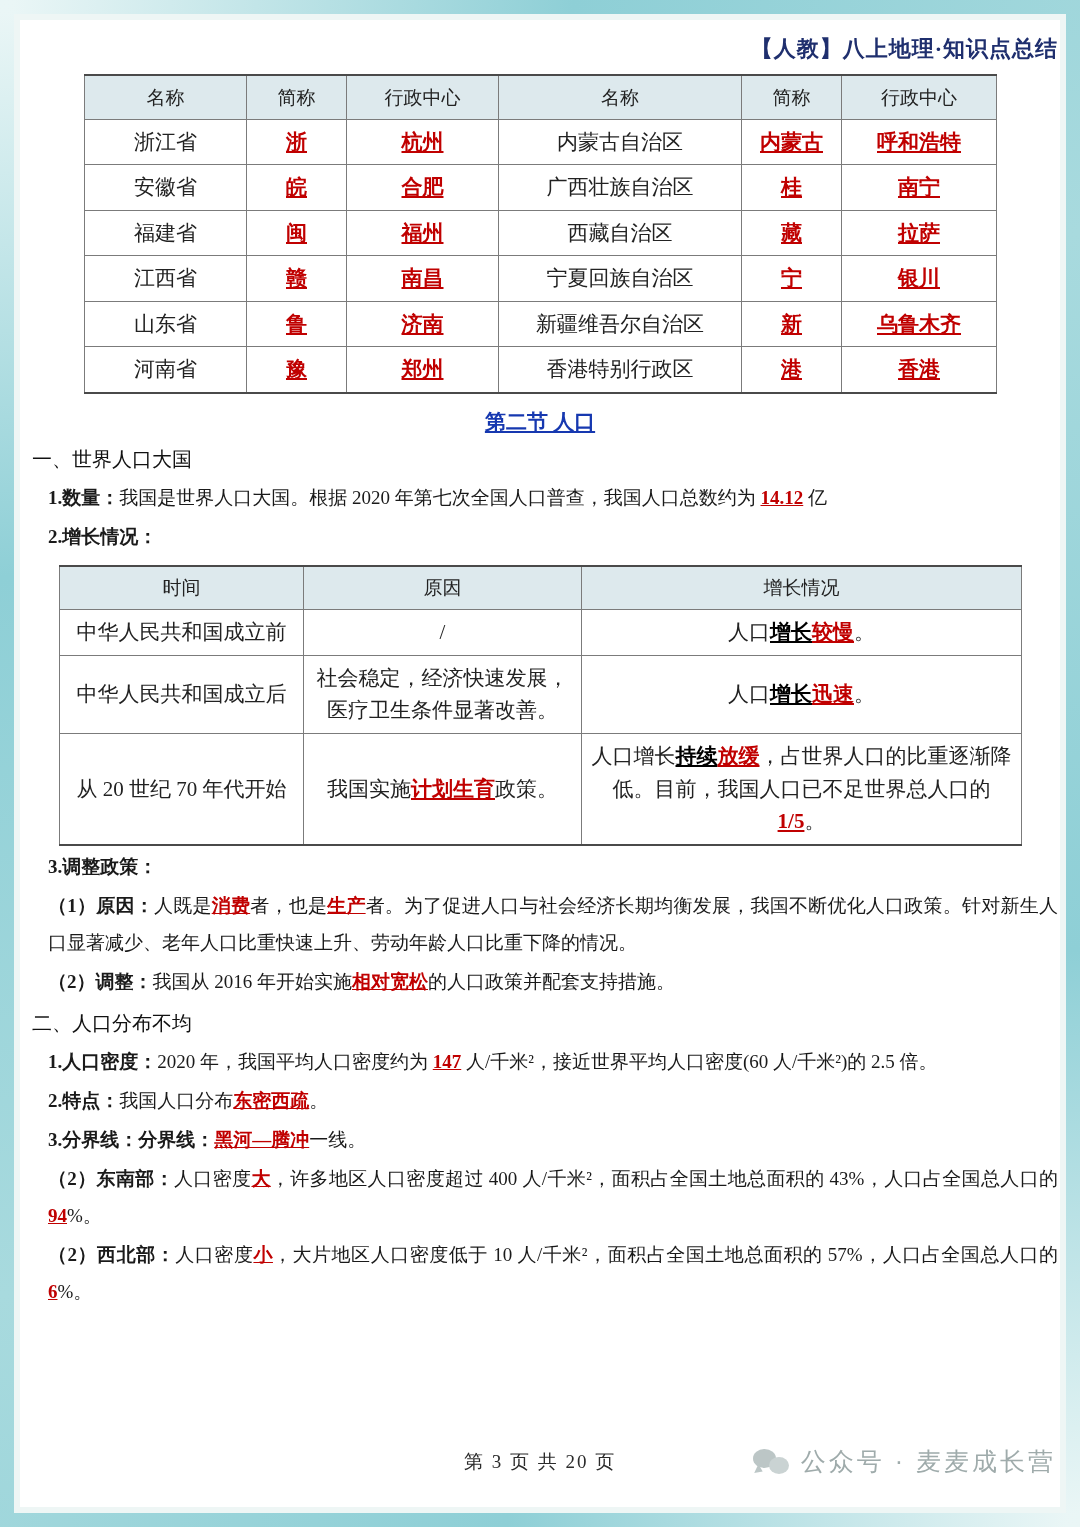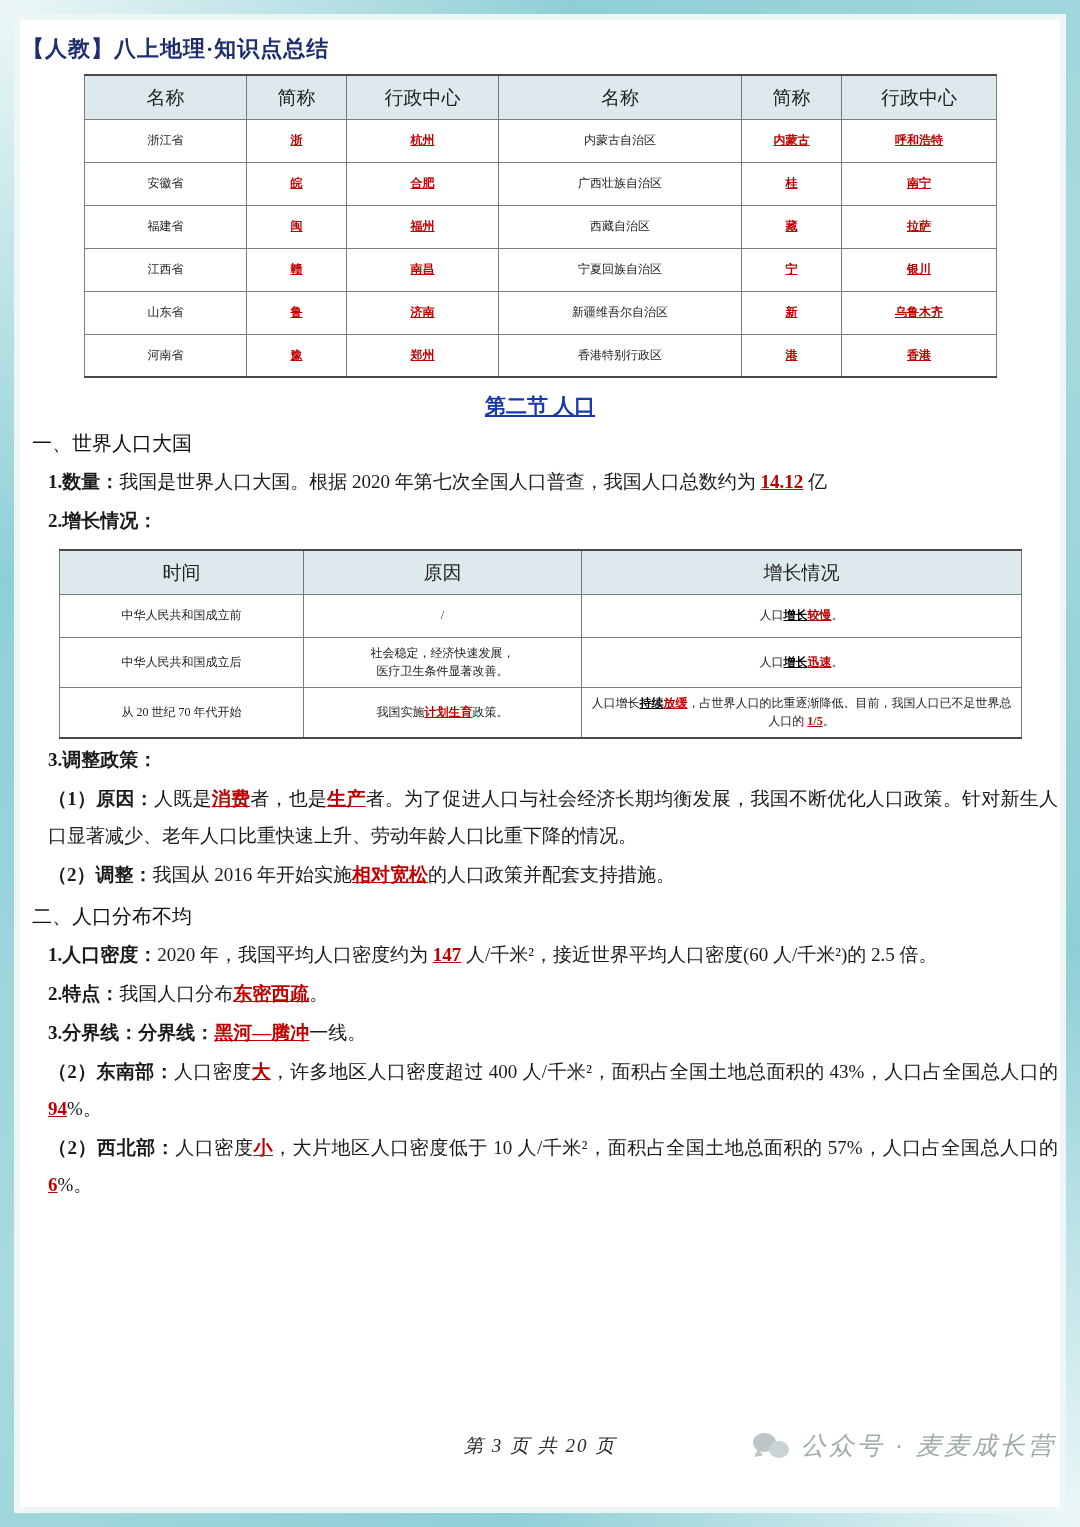--- a/index.html
+++ b/index.html
@@ -21,38 +21,38 @@
   }
   .sheet {
     position: absolute;
     left: 22px; top: 22px;
     width: 1036px; height: 1483px;
     background: #ffffff;
     overflow: hidden;
   }
 
   .doc-title {
-    text-align: left;
+    text-align: right;
     color: #1f2f6e;
     font-weight: bold;
     font-size: 22px;
     letter-spacing: 1px;
     padding-top: 12px;
     font-family: Liberation Serif, serif;
   }
 
   
   table.grid {
     border-collapse: collapse;
     table-layout: fixed;
   }
   table.grid td, table.grid th {
     border: 1px solid #7b7b7b;
     padding: 6px 6px;
-    font-size: 12px;
+    font-size: 21px;
     color: #222;
     text-align: center;
     vertical-align: middle;
     font-weight: normal;
     line-height: 1.55;
   }
   table.grid thead th {
     background: #dde9ed;
     font-weight: normal;
     font-size: 19px;
@@ -104,24 +104,23 @@
   .t2 col.x1 { width: 244px; }
   .t2 col.x2 { width: 278px; }
   .t2 col.x3 { width: 440px; }
   .t2 td { text-align: left; padding: 8px 10px; font-size: 18px; line-height: 1.9; font-family: Liberation Serif, serif; }
   .t2 td.ctr { text-align: center; }
   .t2 thead th { text-align: center; }
 
   
   .footer {
     position: absolute;
-    left: 0; bottom: 32px;
+    left: 0; bottom: 16px;
     width: 1036px;
     height: 40px;
-    font-style: italic;
   }
   .pageno {
     position: absolute;
     left: 0; right: 0;
     text-align: center;
     font-size: 19px;
     color: #2b2b2b;
     letter-spacing: 2px;
   }
   .watermark {

